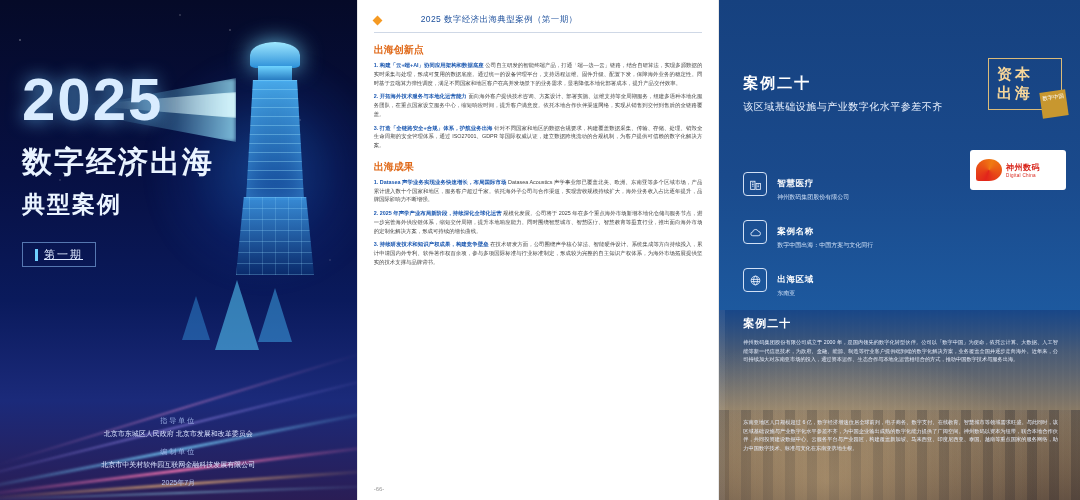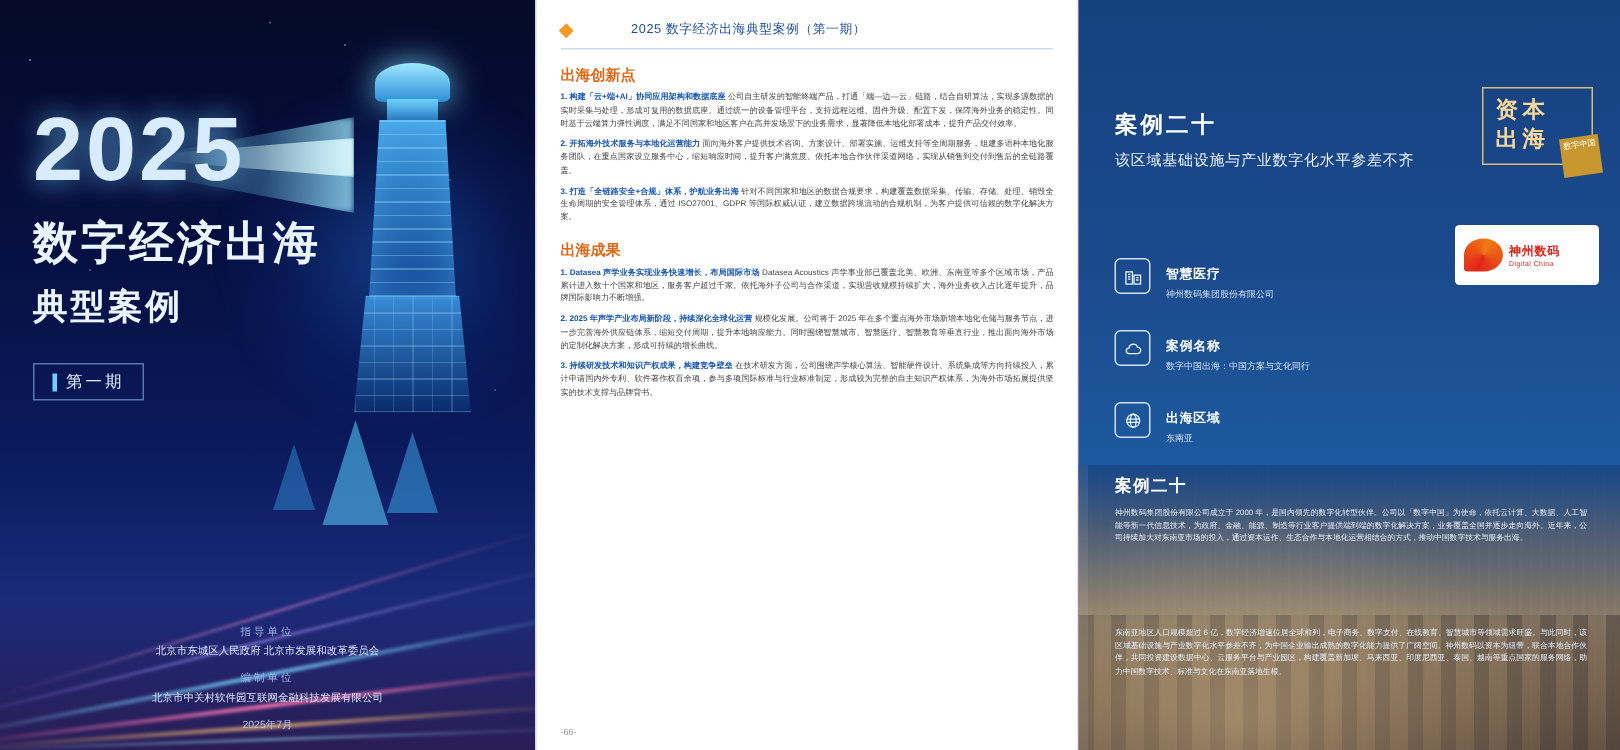--- a/index.html
+++ b/index.html
@@ -53,21 +53,21 @@
   .cover .footer{position:absolute;left:0;right:0;bottom:12px;text-align:center;color:#cfd8f5;}
   .cover .footer .lbl{font-size:7px;letter-spacing:2px;color:#9fb4e8;margin-bottom:3px;}
   .cover .footer .org{font-size:7px;color:#dbe4ff;margin-bottom:8px;}
   .cover .date{font-size:7px;color:#b9c6ef;margin-top:6px;}
   .cov-title{position:absolute;left:22px;top:70px;}
   .cov-year{font-size:60px;font-weight:bold;color:#d9ecff;letter-spacing:2px;line-height:1;
     text-shadow:0 0 18px rgba(110,200,255,.75);}
   .cov-l1{font-size:30px;color:#eaf4ff;font-weight:bold;letter-spacing:2px;margin-top:12px;}
   .cov-l2{font-size:23px;color:#eaf4ff;font-weight:bold;letter-spacing:2px;margin-top:6px;}
   .cov-badge{margin-top:22px;display:inline-flex;align-items:center;gap:6px;
-    border:1px solid rgba(150,200,255,.55);padding:4px 12px;color:#dfeaff;font-size:11px;letter-spacing:2px;}
+    border:1px solid rgba(150,200,255,.55);padding:4px 12px;color:#dfeaff;font-size:11px;letter-spacing:2px;text-decoration:underline;}
   .cov-badge .bar{width:3px;height:12px;background:#6fd0ff;display:inline-block;}
 
   
   .mid{position:relative;width:361px;height:500px;background:#ffffff;border-left:1px solid #e8e8e8;border-right:1px solid #e8e8e8;}
   .mid .hdr{display:flex;align-items:center;gap:6px;padding:14px 16px 6px 16px;}
   .mid .hdr .dot{width:7px;height:7px;background:#f59a23;transform:rotate(45deg);}
   .mid .hdr .t{font-size:8.5px;color:#1c4f9c;font-weight:normal;letter-spacing:.4px;margin-left:34px;}
   .mid .rule{height:1px;background:#cfd8e6;margin:0 16px 10px 16px;}
   .mid .sec{margin:0 16px 4px 16px;font-size:10px;font-weight:bold;color:#e06a1a;}
   .mid p{margin:0 16px 5px 16px;font-size:5.4px;line-height:1.62;color:#444;text-align:justify;}

